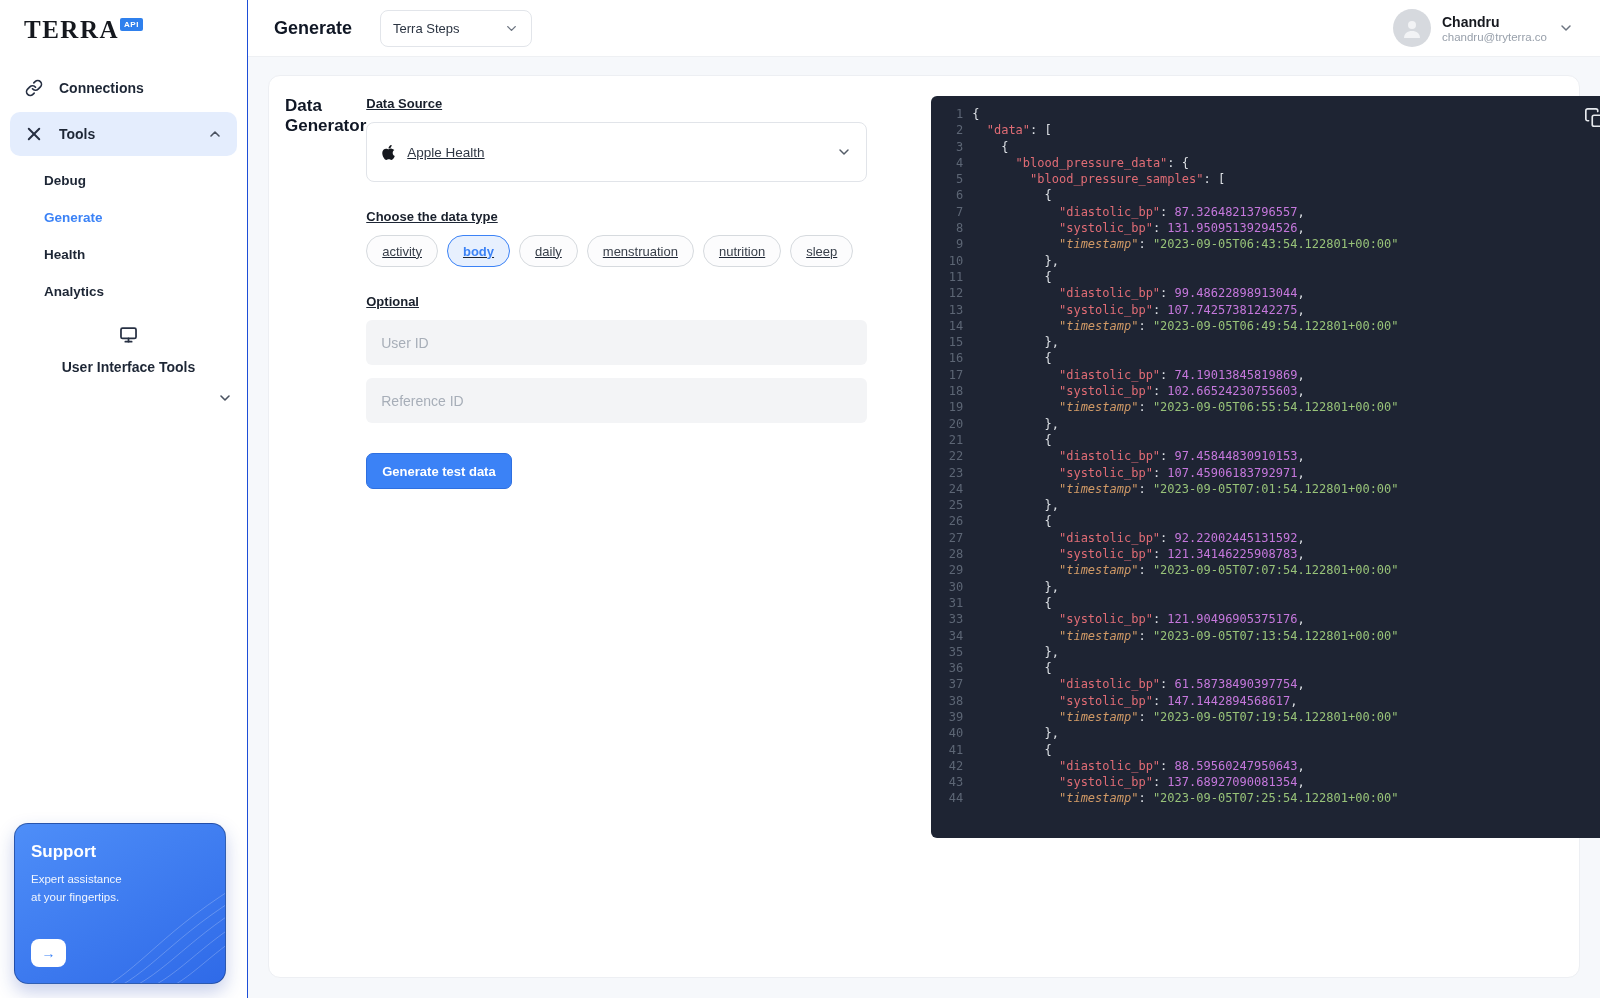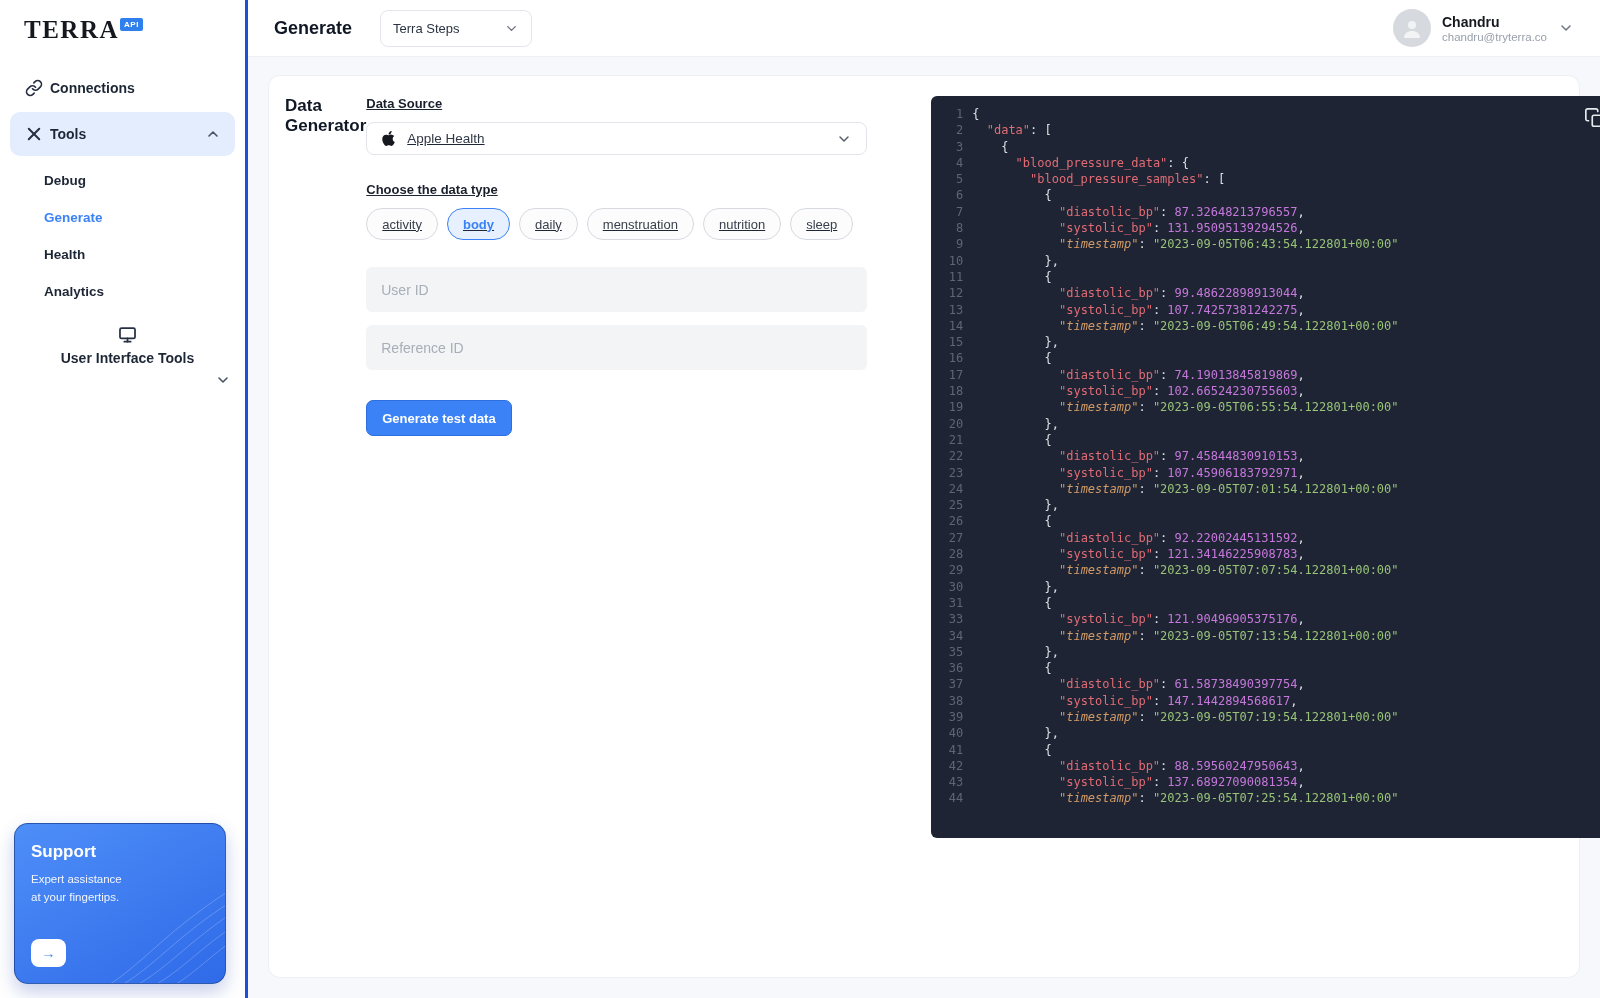--- a/index.html
+++ b/index.html
@@ -6,34 +6,34 @@
   html, body { margin: 0; padding: 0; }
   body {
     width: 1600px; height: 998px; overflow: hidden;
     font-family: "Liberation Sans", sans-serif;
     background: #f6f8fb; display: flex; color: #1d2635;
   }
 
   
   .sidebar {
     width: 248px; flex-shrink: 0; background: #fff;
-    border-right: 3px solid #1d4ed8; position: relative;
+    border-right: 1px solid #1d4ed8; position: relative;
   }
   .logo-row { padding: 16px 0 22px 24px; }
   .logo-text {
     font-family: "Liberation Serif", serif; font-weight: 700;
     font-size: 25px; letter-spacing: 1.5px; color: #15181e;
   }
   .logo-badge {
     display: inline-block; background: #2f80ed; color: #fff;
     font-size: 8px; font-weight: 700; padding: 2px 4px; border-radius: 2px;
     vertical-align: top; margin-left: 1px; margin-top: 2px; letter-spacing: .5px;
   }
   .nav-item {
-    display: flex; align-items: center; gap: 6px;
+    display: flex; align-items: center; gap: 15px;
     height: 44px; padding: 0 14px 0 24px;
     font-size: 14px; font-weight: 700; color: #1d2635; cursor: pointer;
   }
   .nav-item .chev { margin-left: auto; color: #4a5260; }
   .nav-item.active {
     margin: 2px 10px; padding-left: 14px; background: #e4edfd; border-radius: 10px;
   }
   .nav-icon { width: 20px; height: 20px; flex-shrink: 0; display: flex; align-items: center; justify-content: center; }
   .sub-items { padding: 4px 0 6px; }
   .sub-item {
@@ -87,21 +87,21 @@
   .card {
     background: #fff; border: 1px solid #edeff3; border-radius: 12px;
     height: 100%; padding: 20px 16px 16px; display: flex; 
   }
   .card-heading { font-size: 17px; font-weight: 800; color: #101725; margin: 0 0 22px; }
   .columns { display: flex; flex: 1; min-height: 0; }
   .left-col { width: 501px; flex-shrink: 0; text-decoration: underline; }
 
   .field-label { font-size: 13px; font-weight: 700; color: #19202c; margin: 0 0 11px; }
   .select-lg {
-    height: 33px; border: 1px solid #e1e4e9; border-radius: 8px;
+    height: 60px; border: 1px solid #e1e4e9; border-radius: 8px;
     display: flex; align-items: center; gap: 11px; padding: 0 14px;
     font-size: 13.5px; color: #303845; margin-bottom: 27px; cursor: pointer; background: #fff;
   }
   .select-lg .chev { margin-left: auto; color: #555d68; }
 
   .pills { display: flex; gap: 9px; margin-bottom: 27px; }
   .pill {
     height: 32px; padding: 0 15px; border-radius: 17px;
     border: 1px solid #d6dade; background: #fcfcfd;
     font-size: 13px; color: #39404b; font-family: inherit; cursor: pointer;
@@ -287,20 +287,21 @@
           <div class="field-label">Choose the data type</div>
           <div class="pills">
               <button class="pill">activity</button>
               <button class="pill selected">body</button>
               <button class="pill">daily</button>
               <button class="pill">menstruation</button>
               <button class="pill">nutrition</button>
               <button class="pill">sleep</button>
             </div>
 
+          <div class="field-label">Optional</div>
           <input class="text-input" type="text" placeholder="User ID" style="">
           <input class="text-input" type="text" placeholder="Reference ID" style="">
 
           <button class="btn-primary generate-btn">Generate test data</button>
         </div>
 
         <div class="code-panel">
           <button class="copy-btn" title="">
             <svg width="22" height="22" viewBox="0 0 24 24" fill="none" stroke="currentColor" stroke-width="1.8" stroke-linecap="round" stroke-linejoin="round">
               <rect x="9" y="9" width="12" height="12" rx="2"></rect>

